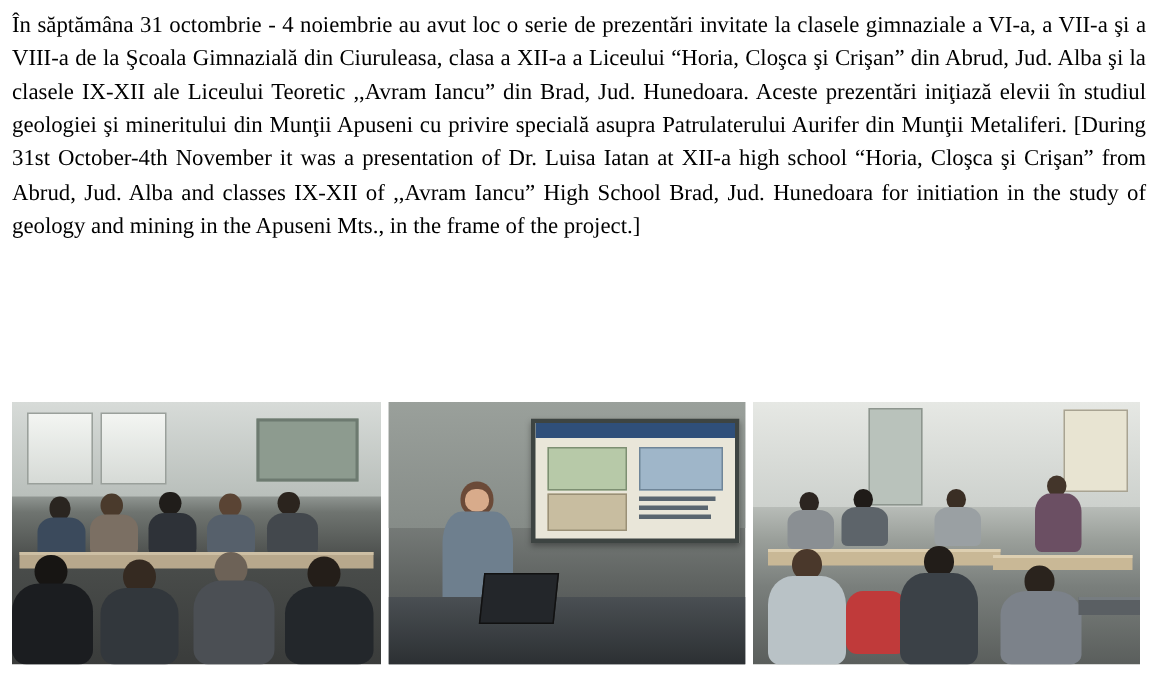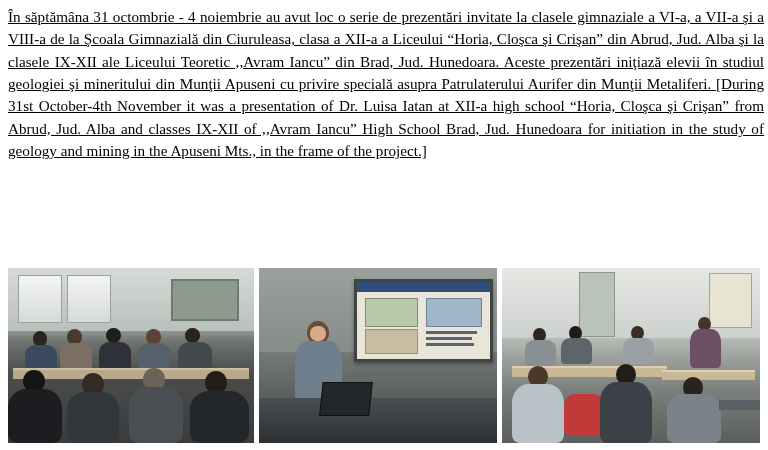--- a/index.html
+++ b/index.html
@@ -12,21 +12,20 @@
     height: 450px;
     overflow: hidden;
     font-family: "Liberation Serif", serif;
   }
   .page {
     width: 768px;
     height: 450px;
     position: relative;
     box-sizing: border-box;
     padding: 6px 2px 0 8px;
-    text-decoration: underline;
   }
   .body-text {
     font-family: "Liberation Serif", serif;
     font-size: 15.2px;
     line-height: 1.47;
     color: #000000;
     text-align: justify;
     text-justify: inter-word;
     margin: 0;
     padding: 0 2px 0 0;

